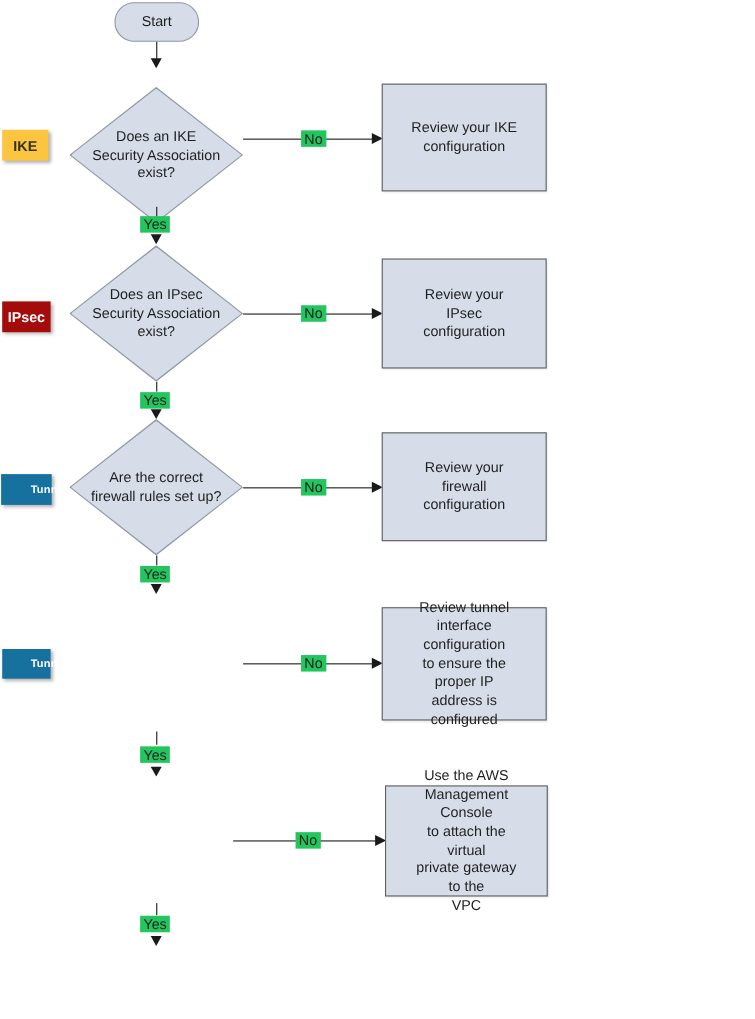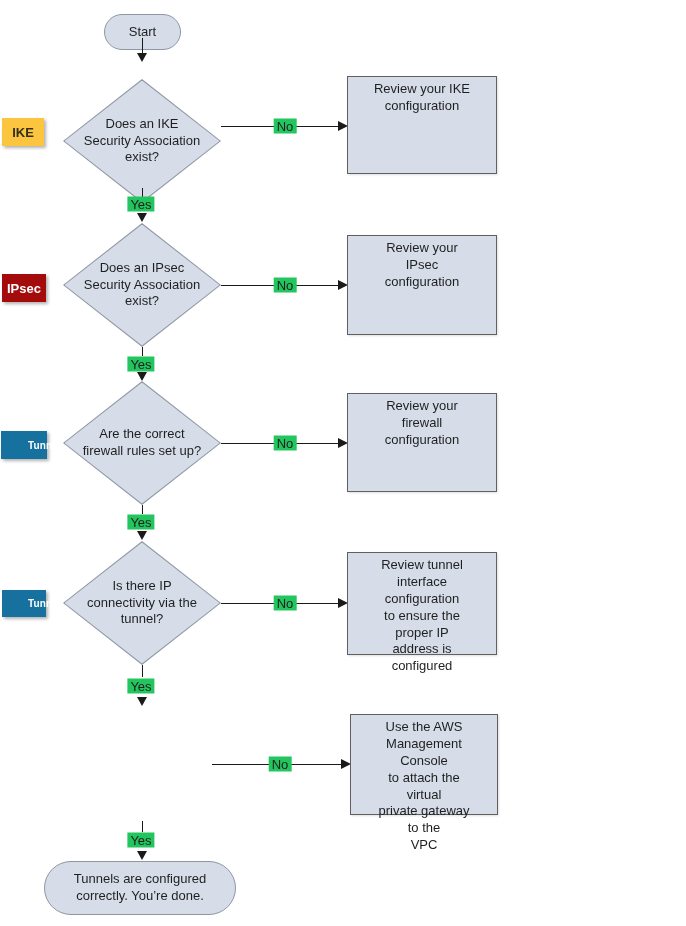--- a/index.html
+++ b/index.html
@@ -16,32 +16,32 @@
     --tag-tunnel-text:#ffffff;
   }
   html,body{margin:0;padding:0;background:#ffffff;}
   body{font-family:"Liberation Sans","DejaVu Sans",sans-serif;color:var(--text);}
   .canvas{position:relative;width:686px;height:926px;background:#ffffff;overflow:hidden;}
 
   .node-text{white-space:pre-line;text-align:center;font-size:13px;line-height:1.3;color:var(--text);}
 
   .stadium{position:absolute;background:var(--node-fill);border:1px solid var(--node-border);
            display:flex;align-items:center;justify-content:center;box-sizing:border-box;}
-  .start{border-radius:18px;margin-top:12px;}
+  .start{border-radius:18px;}
   .end{border-radius:27px;}
 
   .diamond{position:absolute;}
   .d-outer{position:absolute;inset:0;background:var(--node-border);
            clip-path:polygon(50% 0,100% 50%,50% 100%,0 50%);}
   .d-inner{position:absolute;inset:1.5px;background:var(--node-fill);
            clip-path:polygon(50% 0,100% 50%,50% 100%,0 50%);}
   .d-label{position:absolute;inset:0;display:flex;align-items:center;justify-content:center;padding:0 14px;}
 
   .rect{position:absolute;background:var(--node-fill);border:1px solid var(--rect-border);
-        box-sizing:border-box;display:flex;align-items:flex-start;justify-content:center;
+        box-sizing:border-box;display:flex;align-items:center;justify-content:center;
         padding:4px 24px;box-shadow:1px 1px 2px rgba(0,0,0,0.12);}
 
   .tag{position:absolute;display:flex;align-items:center;justify-content:center;
        font-weight:bold;box-sizing:border-box;box-shadow:2px 2px 3px rgba(0,0,0,0.3);}
   .tag-yellow{background:var(--tag-ike-bg);color:var(--tag-ike-text);font-size:13px;}
   .tag-red{background:var(--tag-ipsec-bg);color:var(--tag-ipsec-text);font-size:13px;}
   .tag-blue{background:var(--tag-tunnel-bg);color:var(--tag-tunnel-text);font-size:10px;letter-spacing:0.2px;padding-left:41px;}
 
   .vline{position:absolute;width:1px;background:var(--arrow);}
   .hline{position:absolute;height:1px;background:var(--arrow);}
@@ -129,29 +129,20 @@
     <span class="node-text">Review your firewall
 configuration</span>
   </div>
   <div class="vline" style="left:142px;top:505px;height:9px;"></div>
   <span class="edge-label" style="left:141px;top:522px;">Yes</span>
   <div class="arrow-down" style="left:142px;top:531px;"></div>
 
   <div class="tag tag-blue" style="left:2px;top:590px;width:44px;height:27px;">
     <span>Tunnel</span>
   </div>
-  <div class="diamond" style="left:63px;top:541px;width:158px;height:124px;">
-    <div class="d-outer"></div>
-    <div class="d-inner"></div>
-    <div class="d-label">
-        <span class="node-text">Is there IP
-connectivity via the
-tunnel?</span>
-      </div>
-  </div>
   <div class="hline" style="left:221px;top:603px;width:118px;"></div>
   <span class="edge-label" style="left:285px;top:603px;">No</span>
   <div class="arrow-right" style="left:338px;top:603px;"></div>
   <div class="rect" style="left:347px;top:552px;width:150px;height:103px;">
     <span class="node-text">Review tunnel
 interface configuration
 to ensure the proper IP
 address is configured</span>
   </div>
   <div class="vline" style="left:142px;top:665px;height:12px;"></div>
@@ -165,18 +156,14 @@
     <span class="node-text">Use the AWS
 Management Console
 to attach the virtual
 private gateway to the
 VPC</span>
   </div>
   <div class="vline" style="left:142px;top:821px;height:11px;"></div>
   <span class="edge-label" style="left:141px;top:840px;">Yes</span>
   <div class="arrow-down" style="left:142px;top:851px;"></div>
 
-  <div class="stadium end" style="left:44px;top:861px;width:192px;height:54px;">
-    <span class="node-text">Tunnels are configured
-correctly. You’re done.</span>
-  </div>
 
 </div>
 
 </body></html>

